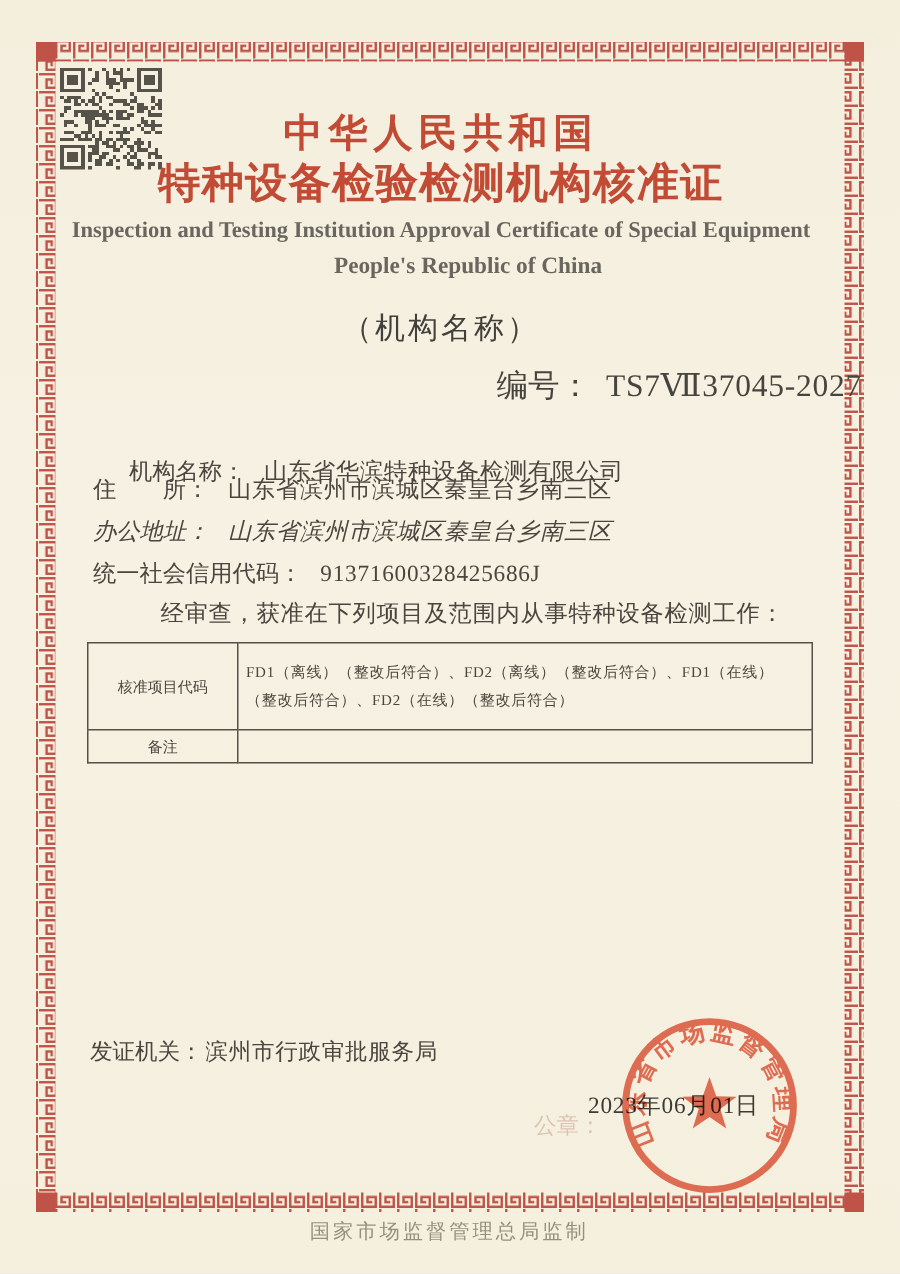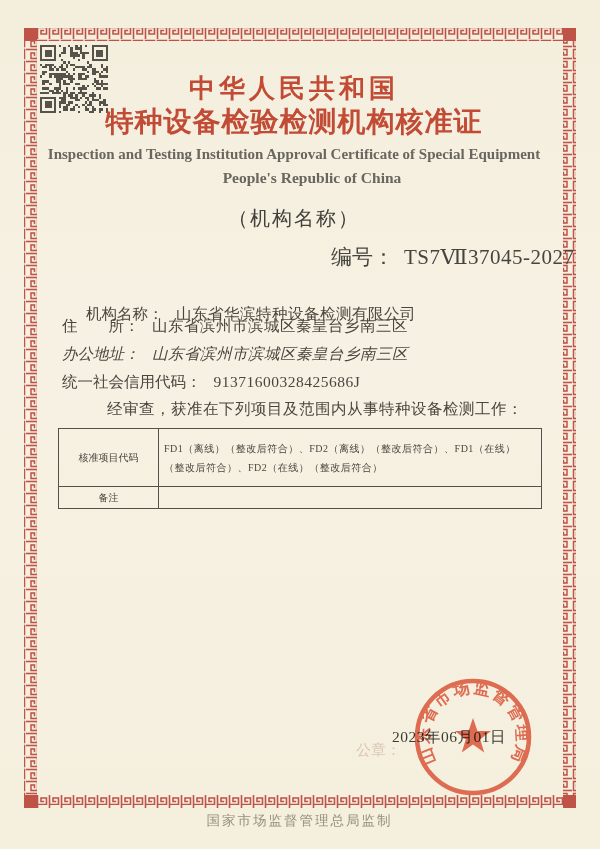--- a/index.html
+++ b/index.html
@@ -422,20 +422,23 @@
       <td class="col-label">核准项目代码</td>
       <td class="col-value">FD1（离线）（整改后符合）、FD2（离线）（整改后符合）、FD1（在线）（整改后符合）、FD2（在线）（整改后符合）</td>
     </tr>
     <tr class="row-note">
       <td class="col-label">备注</td>
       <td class="col-value"></td>
     </tr>
   </tbody>
     </table>
 
+  <div class="abs issuer-row">
+    <span class="lbl">发证机关：</span><span class="val">滨州市行政审批服务局</span>
+  </div>
 
   <div class="abs seal-label">公章：</div>
   <div class="abs issue-date">2023年06月01日</div>
 
   <svg class="seal" viewBox="0 0 124 124">
     <circle cx="62" cy="62" r="56" fill="none" stroke="#e4644b" stroke-width="4.5"></circle>
     <path id="sealArc" d="M 26,87.3 A 44,44 0 1 1 98,87.3" fill="none"></path>
     <text font-size="16.5" font-weight="bold" fill="#e4644b" letter-spacing="2.5" font-family="Liberation Serif, DejaVu Serif, serif">
       <textPath href="#sealArc" startOffset="50%" text-anchor="middle">山东省市场监督管理局</textPath>
     </text>

